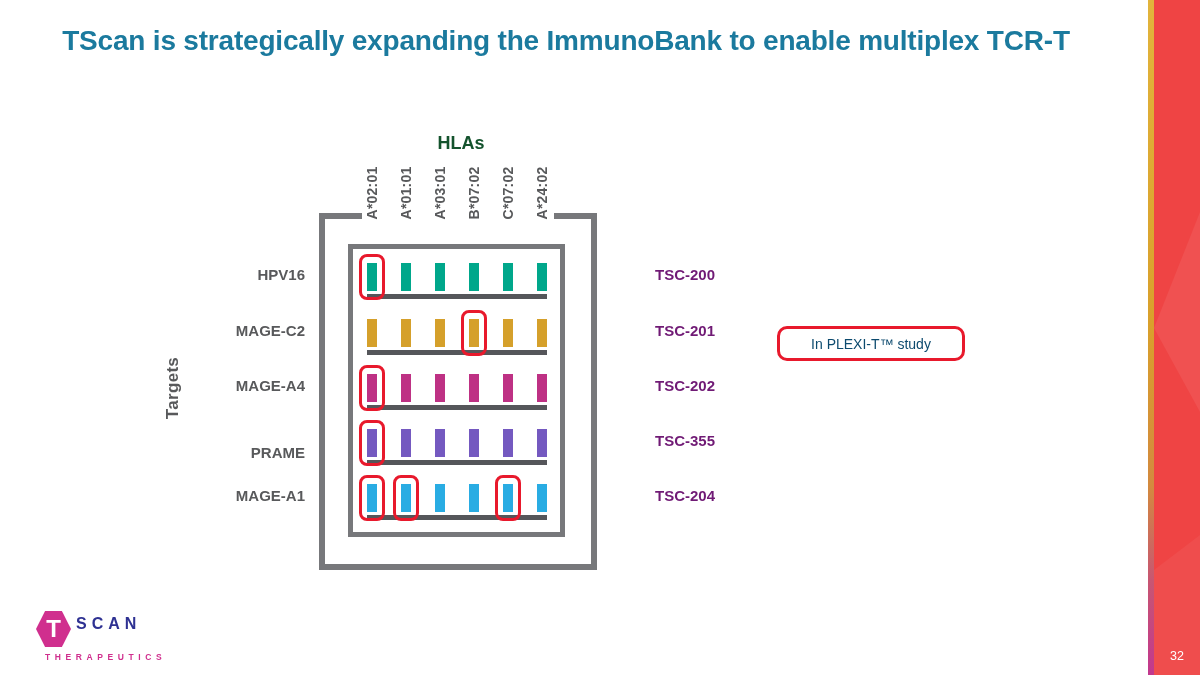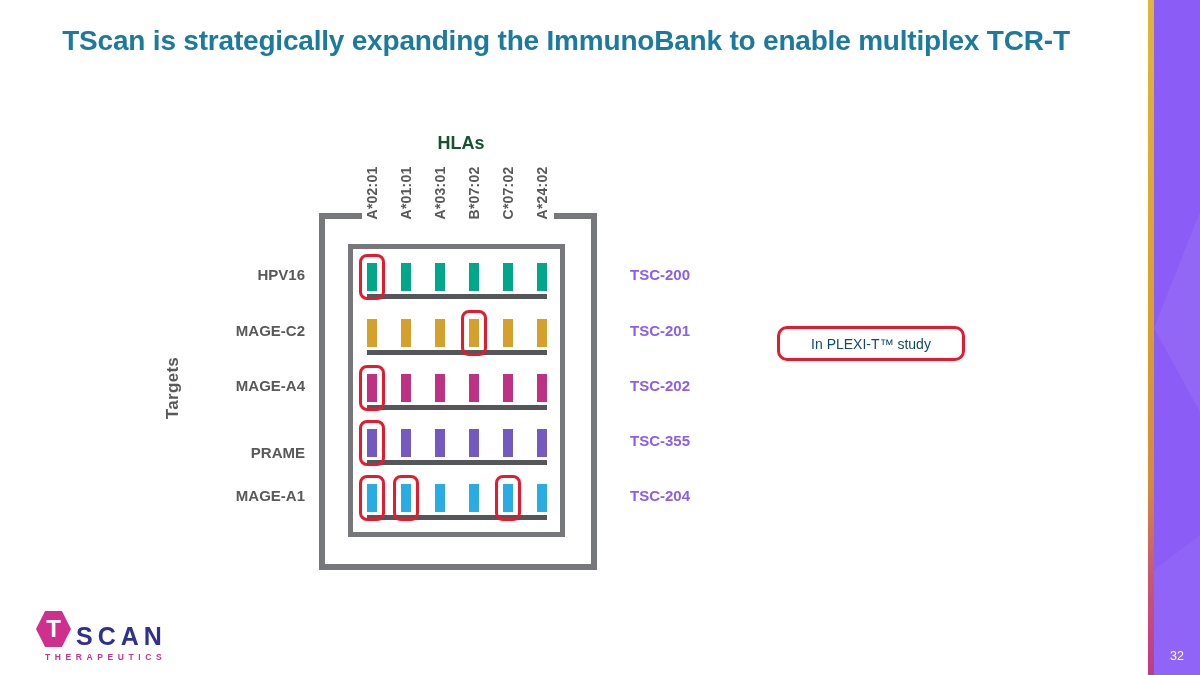--- a/index.html
+++ b/index.html
@@ -34,50 +34,50 @@
                  border-bottom:6px solid #77787B; }
   .top-seg { position:absolute; top:213px; height:6px; background:#77787B; }
   .top-seg.left  { left:319px; width:43px; }
   .top-seg.right { left:554px; width:43px; }
   .inner-frame { position:absolute; left:348px; top:244px; width:217px; height:293px;
                  border:5px solid #77787B; background:#ffffff; }
 
   
   .row-label { position:absolute; left:170px; width:135px; text-align:right;
                font-size:15px; font-weight:bold; color:#58595B; }
-  .tsc-label { position:absolute; left:605px; width:110px; text-align:center;
-               font-size:15px; font-weight:bold; color:#8b5cf6; }
+  .tsc-label { position:absolute; left:605px; width:110px; text-align:right;
+               font-size:15px; font-weight:bold; color:#701a75; }
 
   
   .bar { position:absolute; width:10px; height:28px; }
   .underline { position:absolute; left:367px; width:180px; height:5px; background:#55565A; }
   .hl { position:absolute; width:26px; height:46px; border:3px solid #E8192C;
         border-radius:8px; background:transparent; }
 
   
   .callout { position:absolute; left:777px; top:326px; width:188px; height:35px;
              border:3px solid #E8192C; border-radius:10px; background:#ffffff;
              display:flex; align-items:center; justify-content:center; }
   .callout span { font-size:14px; color:#0c4a6e; }
 
   
   .logo { position:absolute; left:36px; top:609px; width:160px; height:55px; }
   .logo-hex { position:absolute; left:0; top:2px; width:35px; height:36px; background:#D02F8E;
               clip-path:polygon(26% 0, 74% 0, 100% 50%, 74% 100%, 26% 100%, 0 50%);
               display:flex; align-items:center; justify-content:center; }
   .logo-hex span { color:#ffffff; font-weight:bold; font-size:24px; line-height:1; }
-  .logo-name { position:absolute; left:40px; top:13px; font-size:25px; font-weight:bold;
+  .logo-name { position:absolute; left:40px; top:6px; font-size:16px; font-weight:bold;
                color:#2E3192; letter-spacing:5px; }
   .logo-tag { position:absolute; left:9px; top:43px; font-size:8.5px; font-weight:bold;
               color:#D02F8E; letter-spacing:4.6px; }
 
   
   .side-strip { position:absolute; left:1148px; top:0; width:6px; height:675px;
                 background:linear-gradient(180deg,#E2B43C 0%,#D9A02C 48%,#D38A3F 72%,#C75672 86%,#C2388E 100%); }
-  .side-band { position:absolute; left:1154px; top:0; width:46px; height:675px; background:#8b5cf6; }
+  .side-band { position:absolute; left:1154px; top:0; width:46px; height:675px; background:#ef4444; }
   .band-tri { position:absolute; left:0; width:100%; background:rgba(255,255,255,0.07); }
   .band-tri.t1 { top:212px; height:200px; clip-path:polygon(100% 0, 0 58%, 100% 100%); }
   .band-tri.t2 { top:535px; height:140px; clip-path:polygon(0 25%, 100% 0, 100% 100%, 0 100%); background:rgba(255,255,255,0.05); }
   .page-number { position:absolute; bottom:12px; left:0; width:100%; text-align:center;
                  color:#ffffff; font-size:12.5px; }
 </style>
 </head>
 <body>
 
 <div class="slide">

